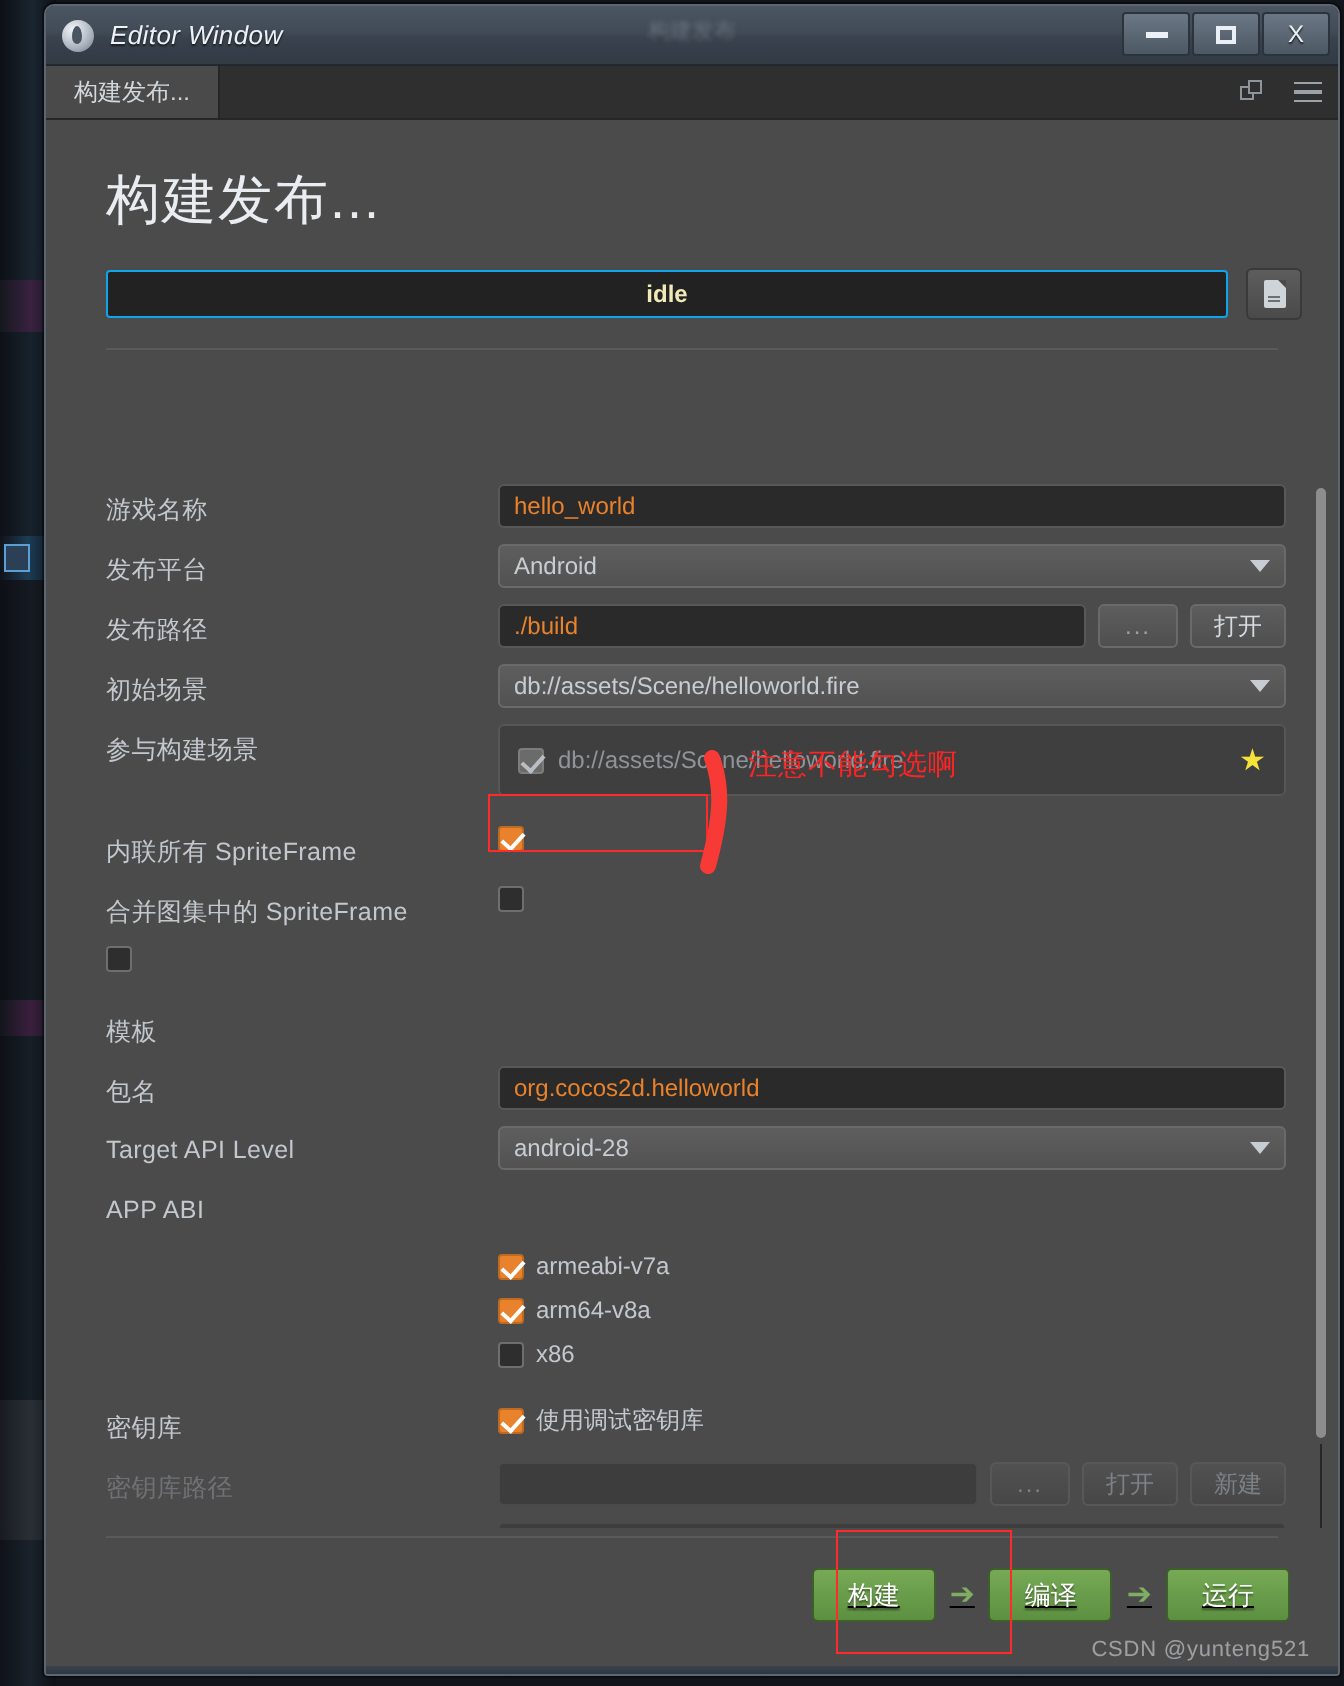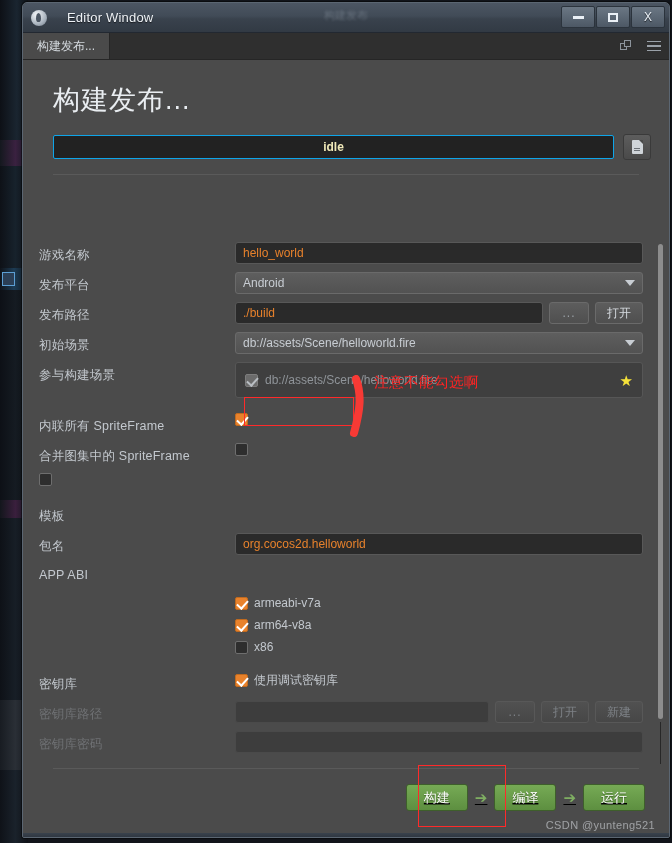--- a/index.html
+++ b/index.html
@@ -53,24 +53,25 @@
     border-radius: 50%;
     background: radial-gradient(circle at 35% 30%, #f2f5f8, #aab4bf 60%, #6d7884);
     position: relative;
   }
   .win-icon::after {
     content: ""; position: absolute; left: 5px; top: 3px;
     width: 5px; height: 9px; border-radius: 50% 50% 50% 50%/60% 60% 40% 40%;
     background: #4a5562;
   }
   #window-title {
-    margin-left: 20px;
+    margin-left: 8px;
     font-size: 13px; color: #eef2f6;
     letter-spacing: .2px;
     text-shadow: 0 1px 1px rgba(0,0,0,.6);
+    font-style: italic;
   }
   #ghost-title {
     position: absolute; left: 0; right: 0; top: 5px;
     text-align: center; font-size: 11px;
     color: rgba(190,200,212,.28);
     filter: blur(1.1px);
     pointer-events: none;
   }
   .winbtns { position: absolute; right: 4px; top: 3px; display: flex; gap: 1px; }
   .winbtn {
@@ -173,21 +174,21 @@
     top: 170px;
     bottom: 75px;
     overflow: hidden;
   }
   #form {
     padding: 12px 0 0 0;
   }
   .row {
     display: flex;
     align-items: flex-start;
-    padding: 0 26px 0 16px;
+    padding: 0 26px 0 30px;
     min-height: 27px;
     margin-bottom: 3px;
   }
   .lbl {
     width: 196px;
     flex: 0 0 196px;
     font-size: 12.5px;
     color: #c3c8ce;
     padding-top: 5px;
     letter-spacing: .2px;
@@ -506,20 +507,29 @@
           <div class="lbl">模板</div>
         </div>
 
         <div class="row">
           <div class="lbl">包名</div>
           <div class="ctl">
             <div class="textfield">org.cocos2d.helloworld</div>
           </div>
         </div>
 
+        <div class="row">
+          <div class="lbl">Target API Level</div>
+          <div class="ctl">
+            <div class="dropdown">
+              <span>android-28</span>
+              <span class="caret"></span>
+            </div>
+          </div>
+        </div>
 
         <div class="row">
           <div class="lbl">APP ABI</div>
           <div class="ctl col">
             <div class="cbx-group">
               <div class="cbx-row">
                 <span class="cbx on"></span>
                 <span class="cbx-text">armeabi-v7a</span>
               </div>
               <div class="cbx-row">

